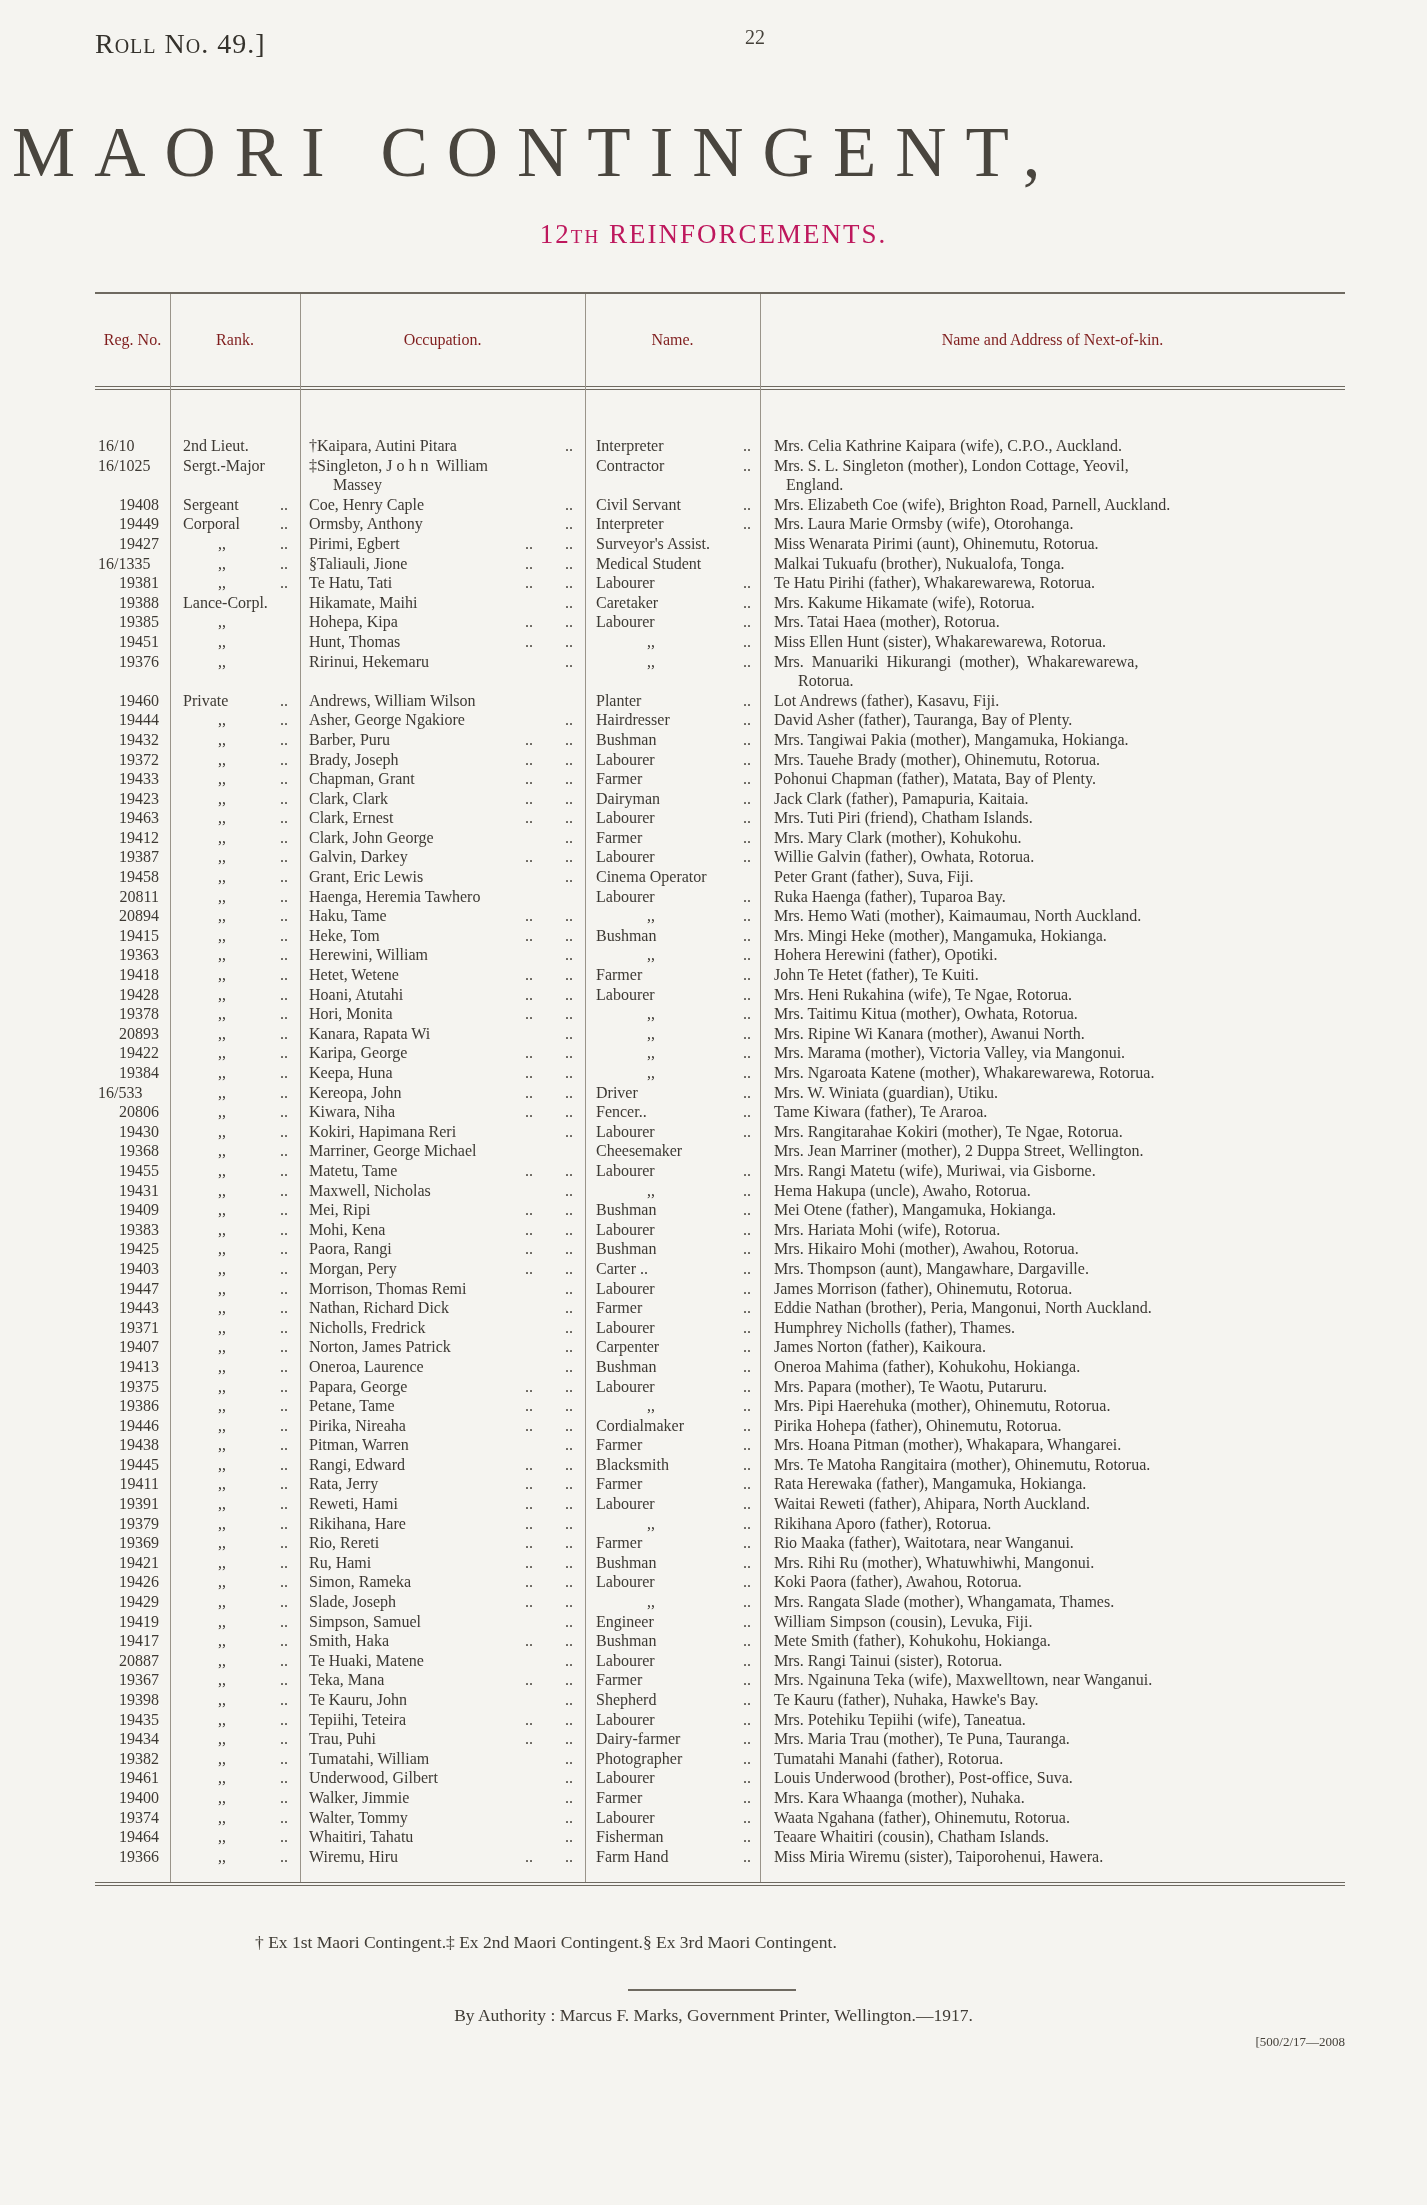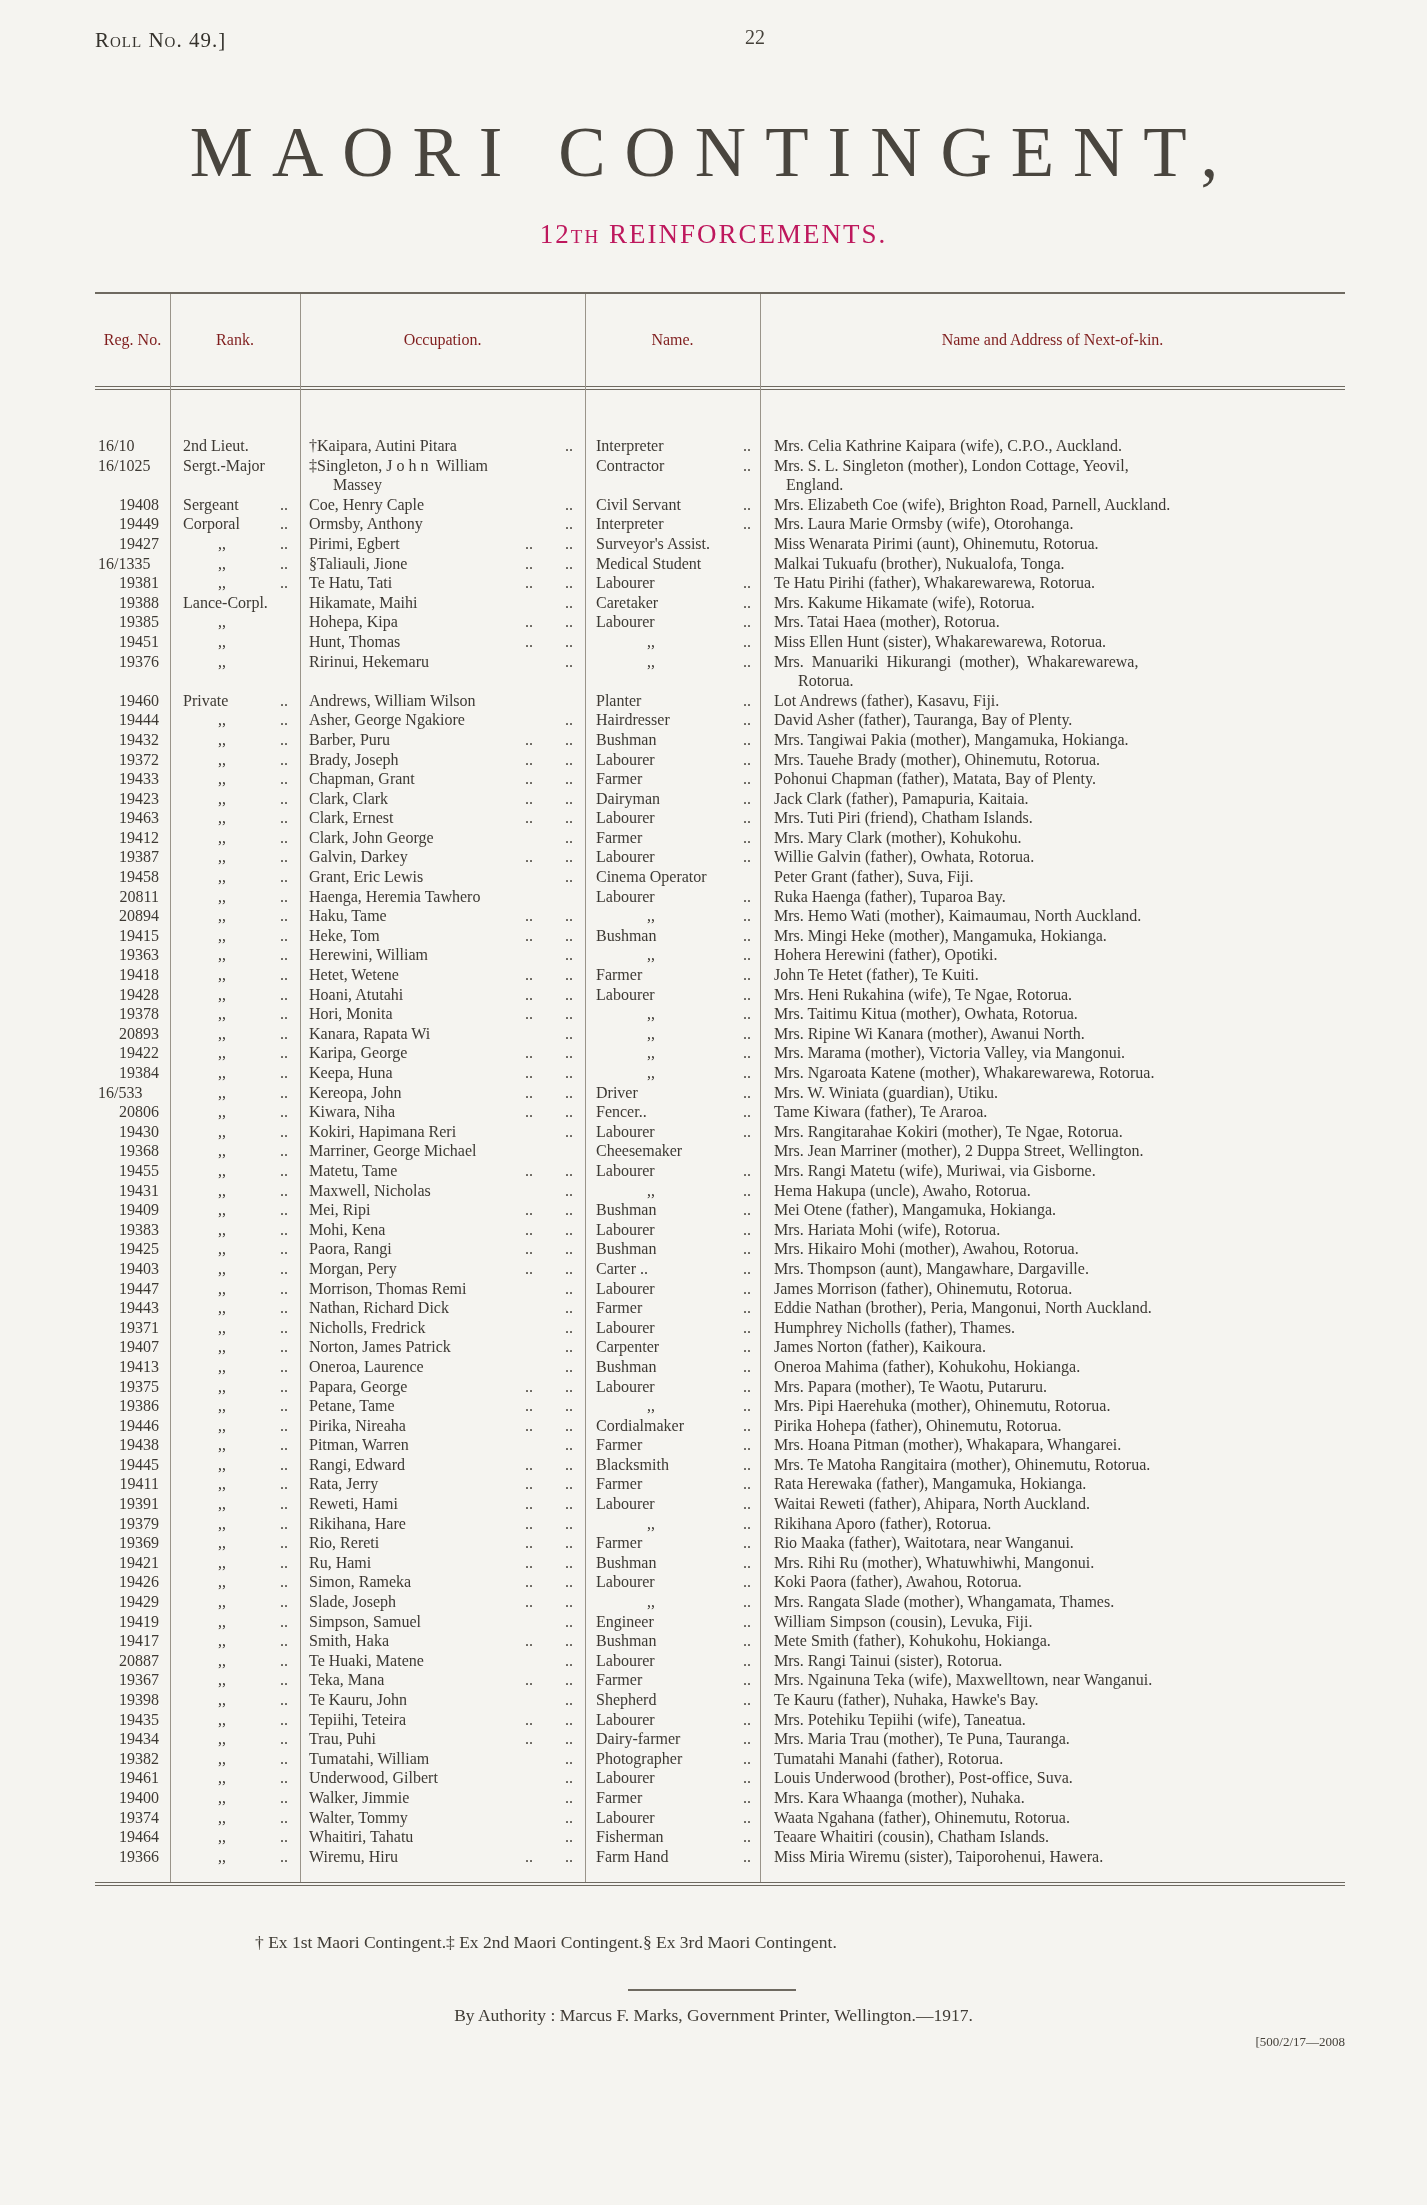--- a/index.html
+++ b/index.html
@@ -10,33 +10,34 @@
     color: #3d3933;
     font-family: "Liberation Serif", "DejaVu Serif", serif;
     position: relative;
   }
   .page { position: relative; width: 1427px; min-height: 2205px; overflow: hidden; }
 
   
   .top-line { position: relative; height: 30px; padding-top: 30px; }
   .roll-no {
     position: absolute; left: 95px; top: 28px;
-    font-size: 21px; font-variant: small-caps; letter-spacing: 1px; color: #35322c;
+    font-size: 28px; font-variant: small-caps; letter-spacing: 1px; color: #35322c;
   }
   .page-no { position: absolute; left: 745px; top: 26px; font-size: 20px; color: #45413a; }
 
   
   .title {
     margin-top: 52px;
-    text-align: center;
+    text-align: left;
     font-size: 71px;
     font-weight: normal;
     letter-spacing: 19px;
     color: #49453e;
     white-space: nowrap;
+    padding-left: 12px;
   }
   .subtitle {
     margin-top: 26px;
     text-align: center;
     font-size: 27px;
     font-weight: normal;
     font-variant: small-caps;
     letter-spacing: 2px;
     color: #be185d;
   }

